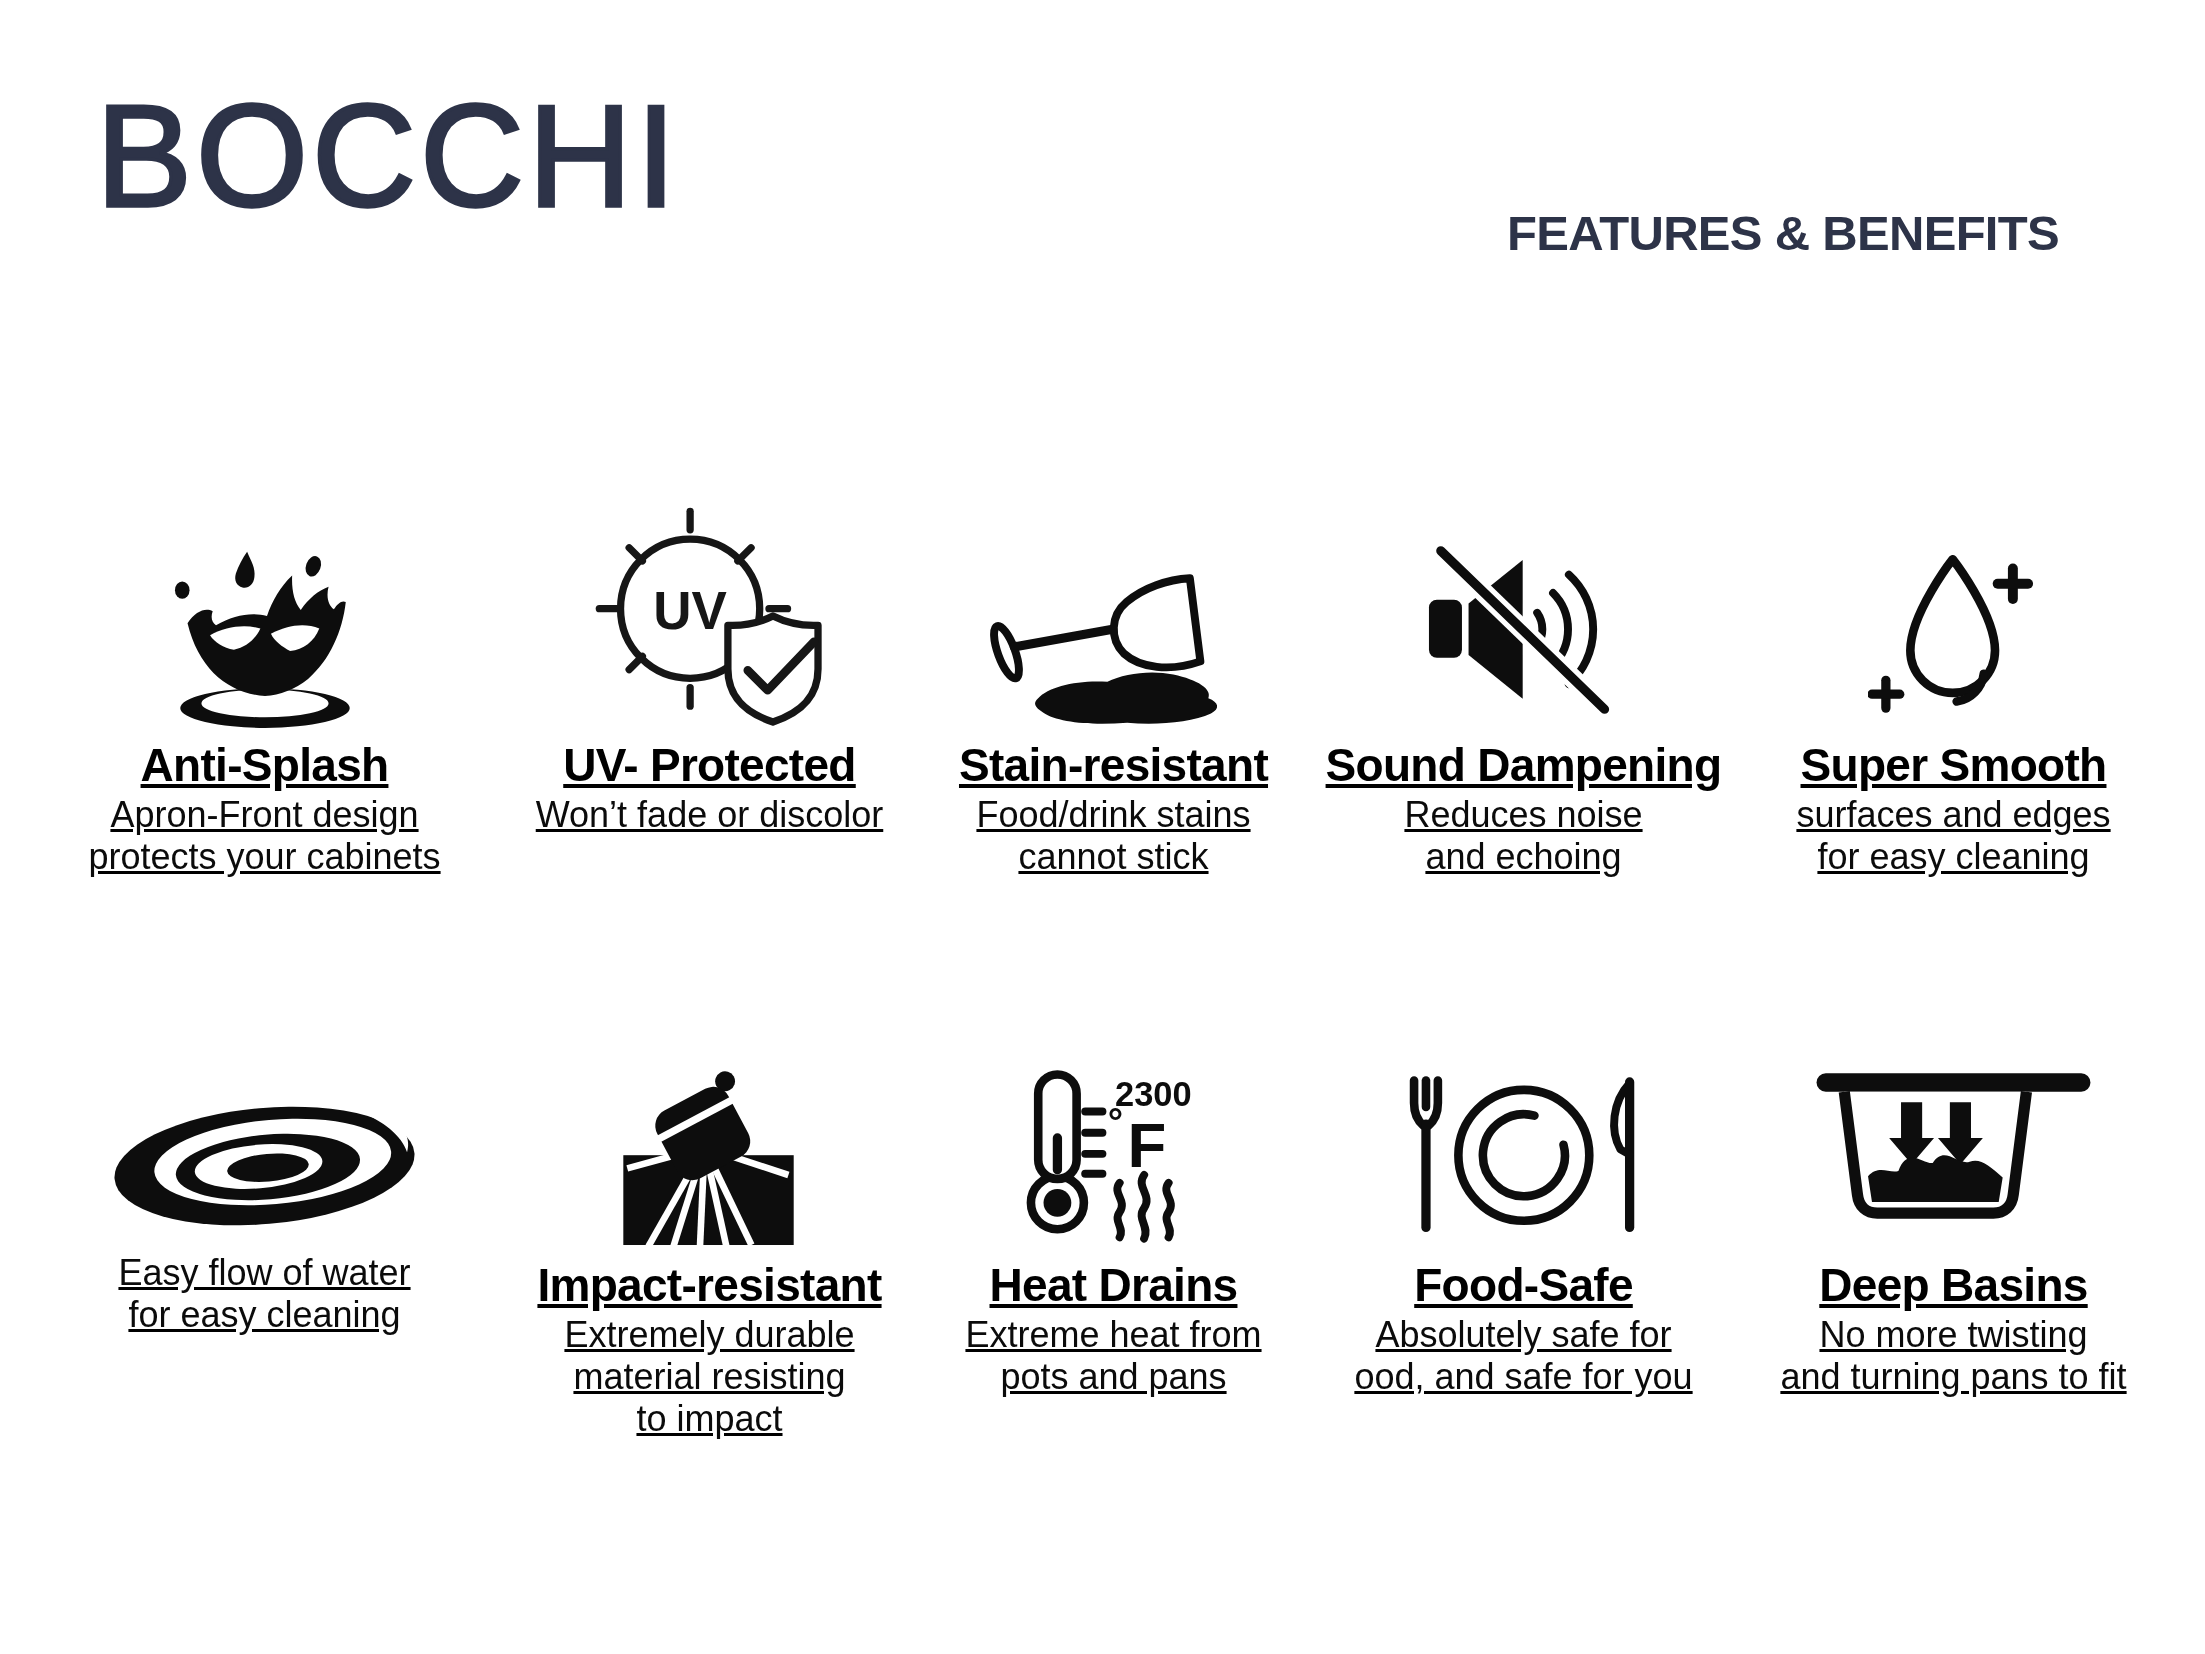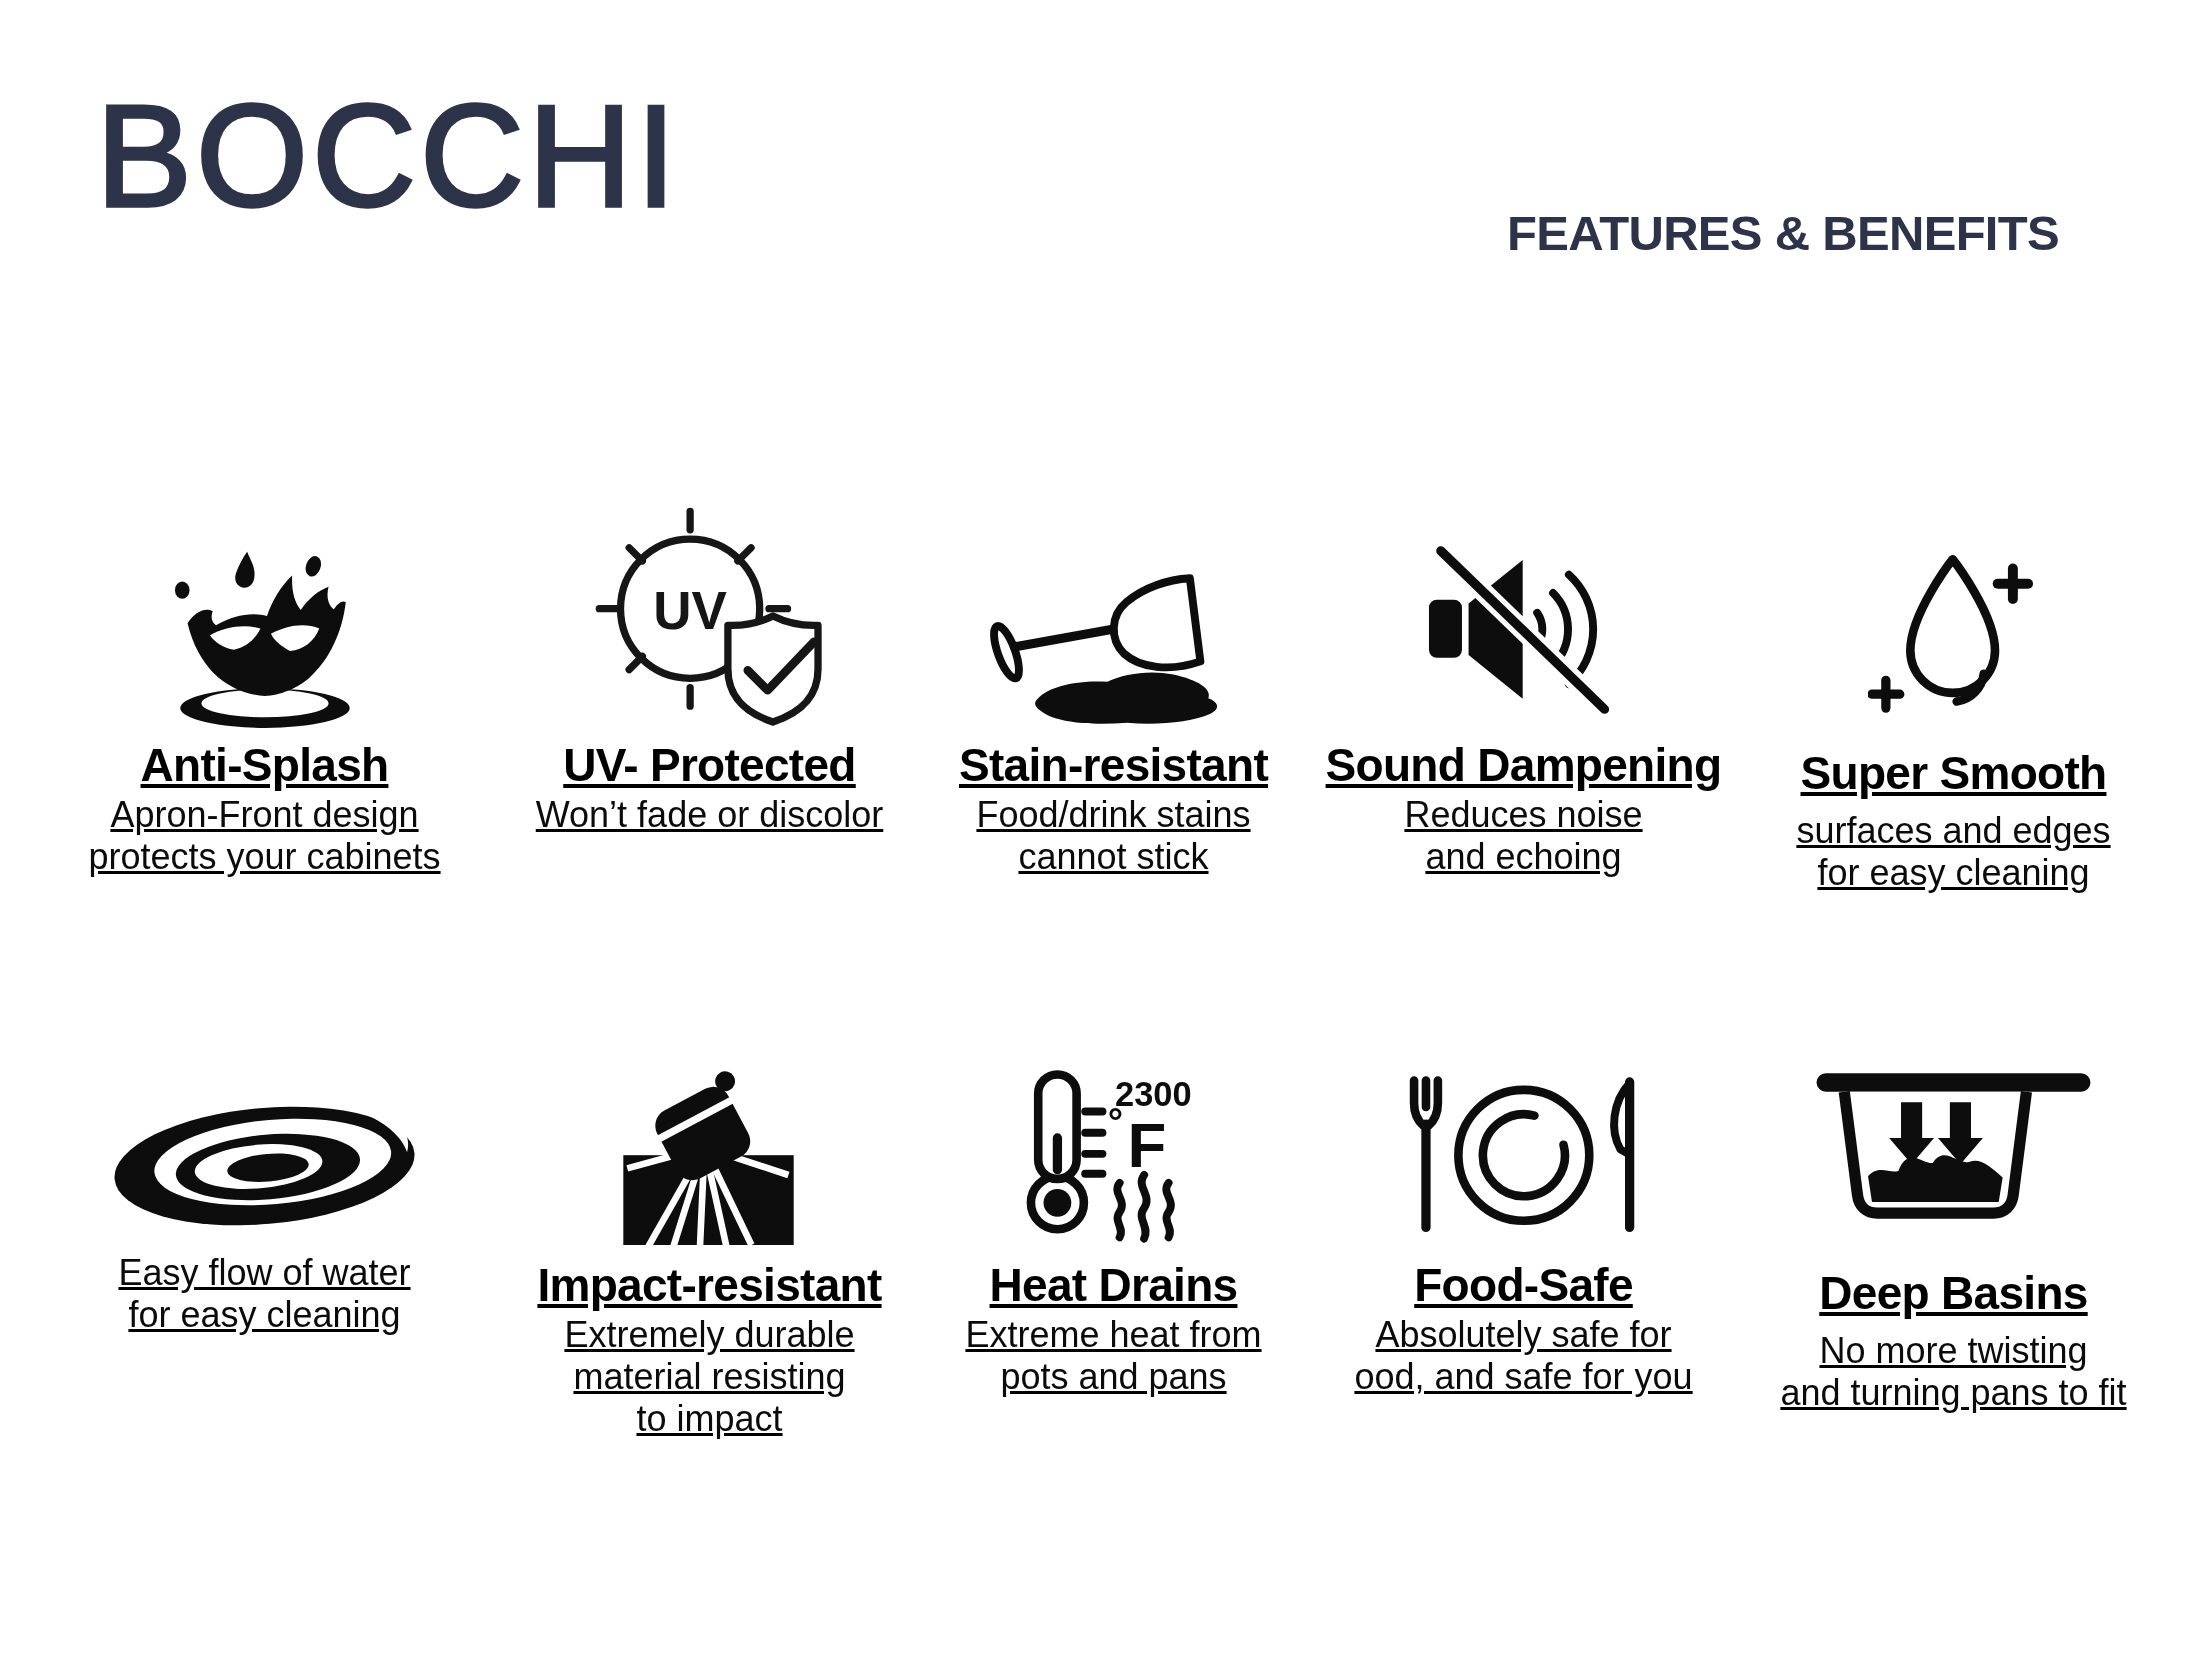--- a/index.html
+++ b/index.html
@@ -20,21 +20,21 @@
   }
 
   .feature{
     position:absolute;width:423px;
     display:flex;flex-direction:column;align-items:center;
     text-align:center;
     text-decoration:underline;
   }
   .r1{top:503px;}
   .r2{top:1028px;}
-  .c1{left:53px;} .c2{left:498px;} .c3{left:902px;} .c4{left:1312px;} .c5{left:1742px;gap:8px;}
+  .c1{left:53px;} .c2{left:498px;} .c3{left:902px;} .c4{left:1312px;} .c5{left:1742px;}
   .icon-box{display:flex;align-items:flex-end;justify-content:center;width:100%;}
   .r1 .icon-box{height:225px;}
   .r2 .icon-box{height:220px;text-align:right;}
   .feature-title{
     margin:12px 0 0;font-size:46px;font-weight:700;line-height:50px;
     color:#000000;letter-spacing:-0.7px;white-space:nowrap;
   }
   .feature-desc{
     margin:4px 0 0;font-size:36px;line-height:42px;color:#0b0b0b;
     white-space:pre-line;

